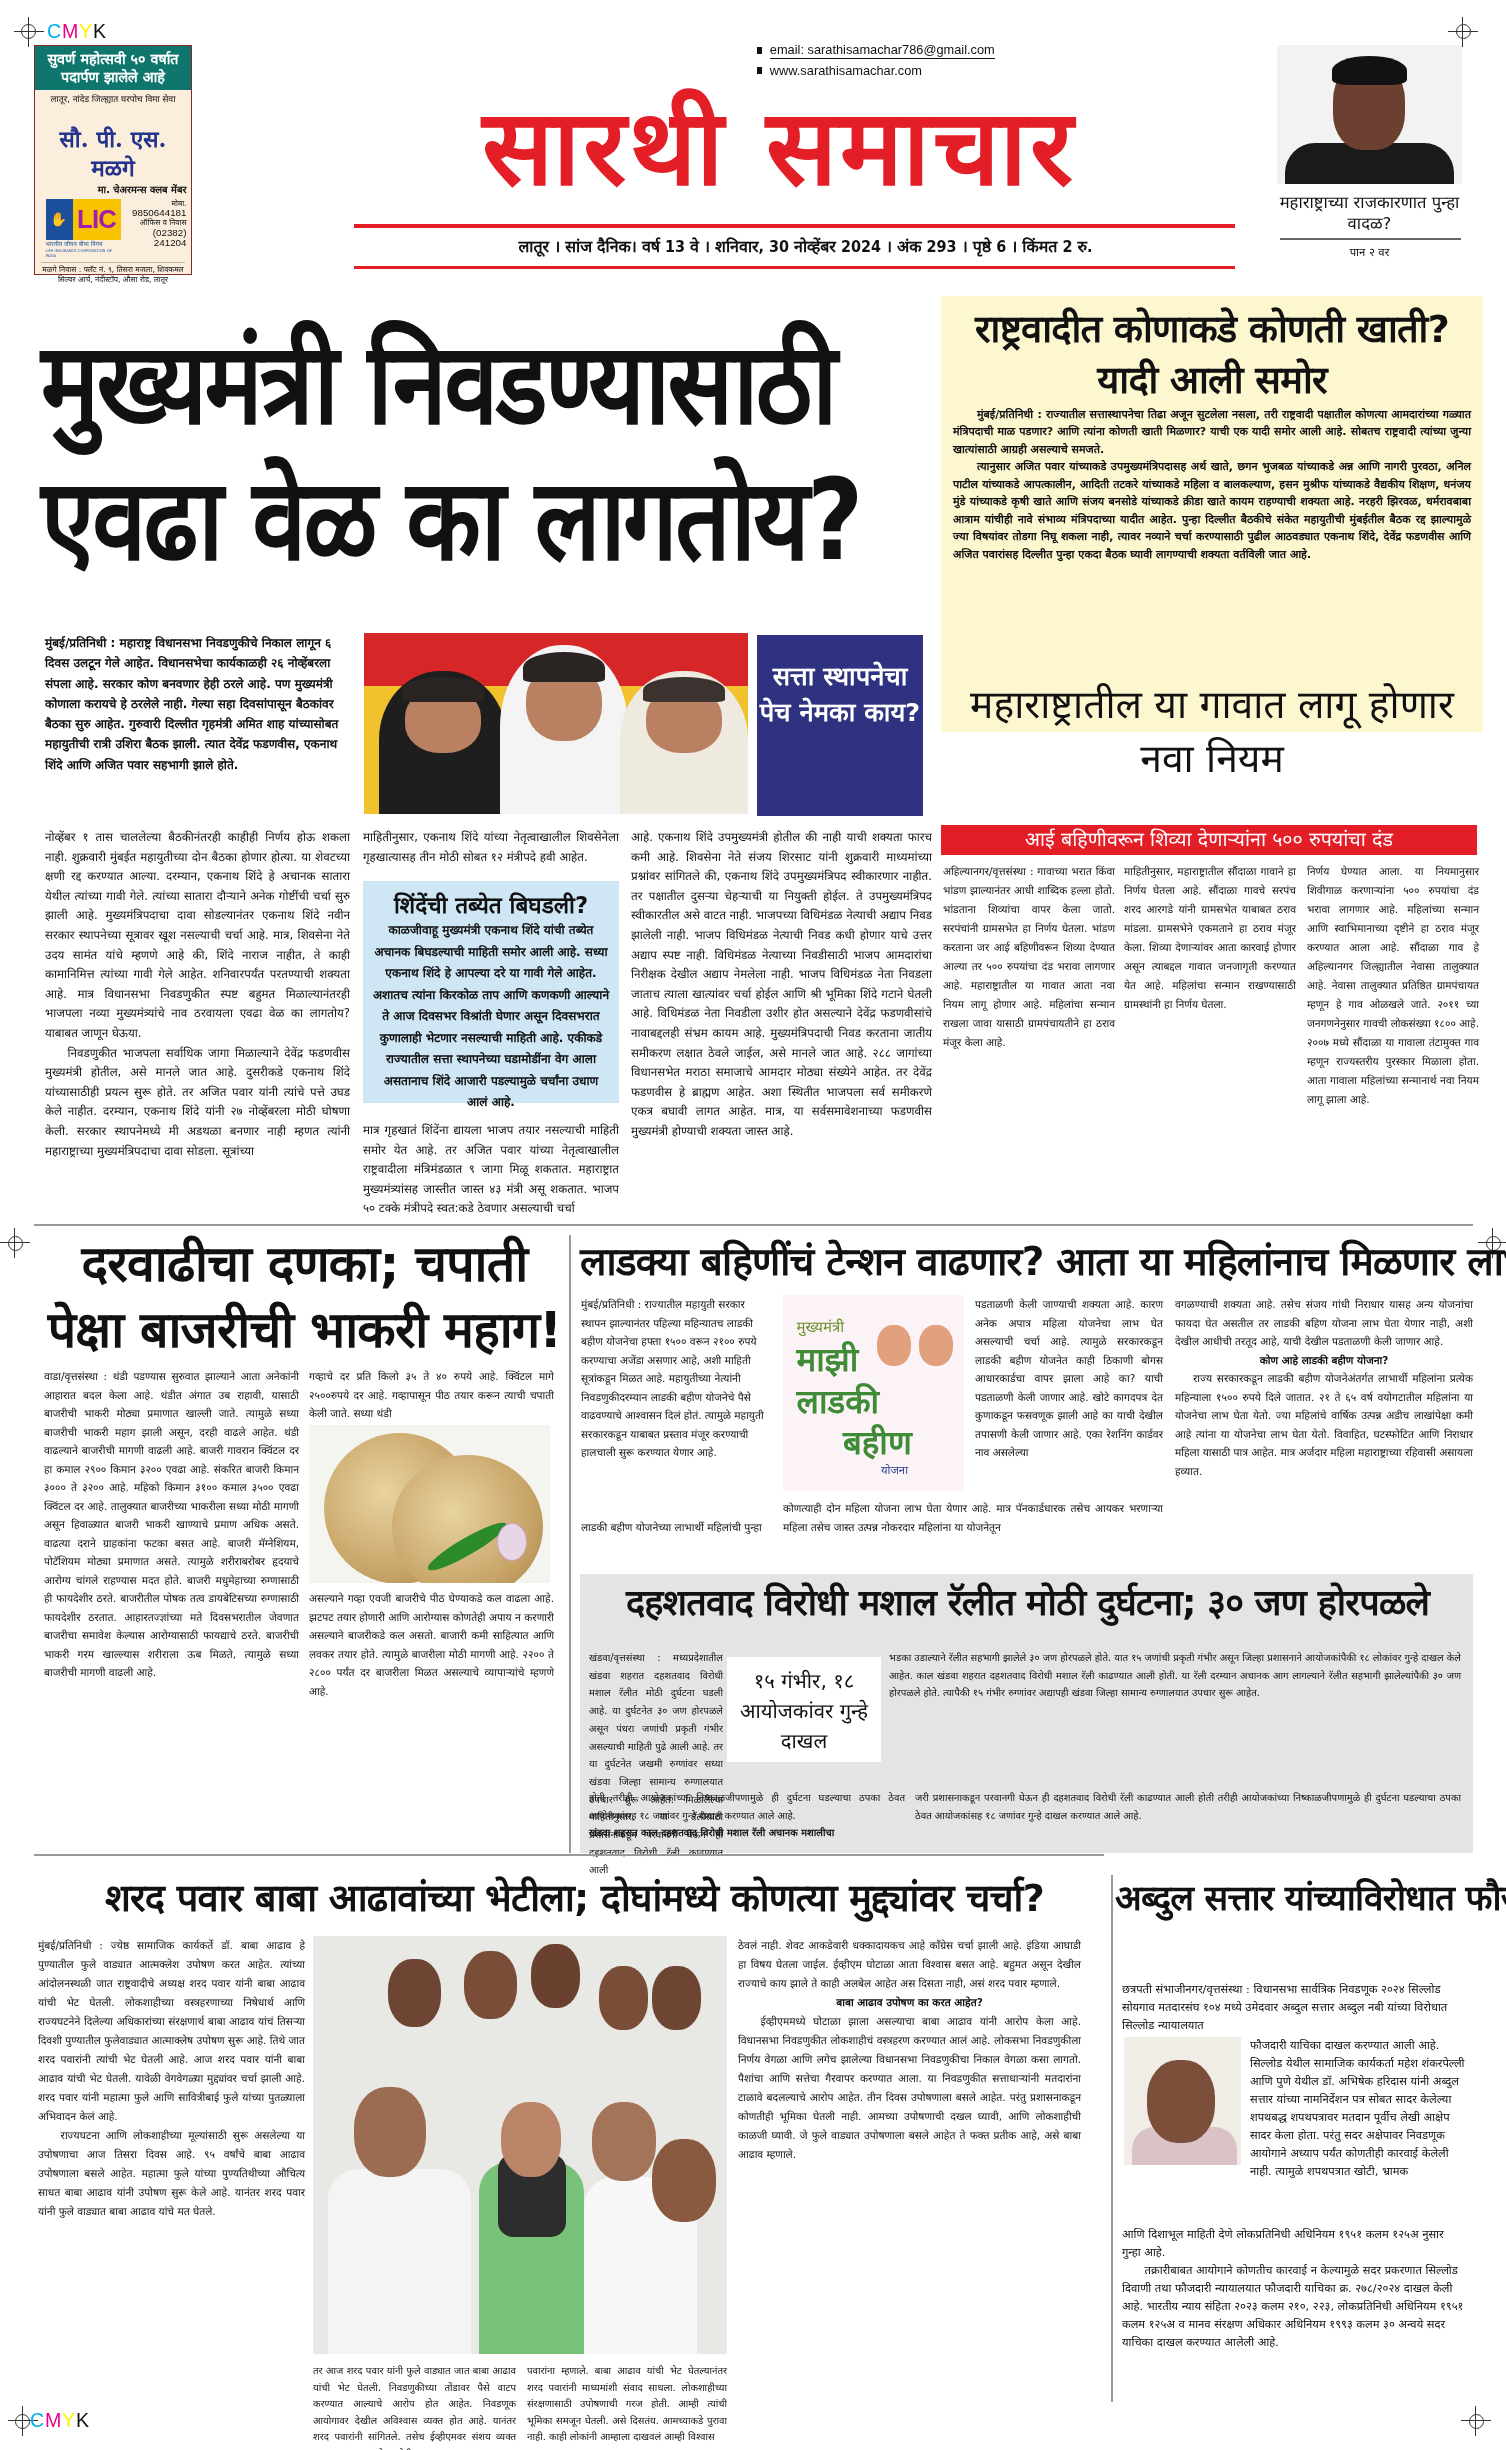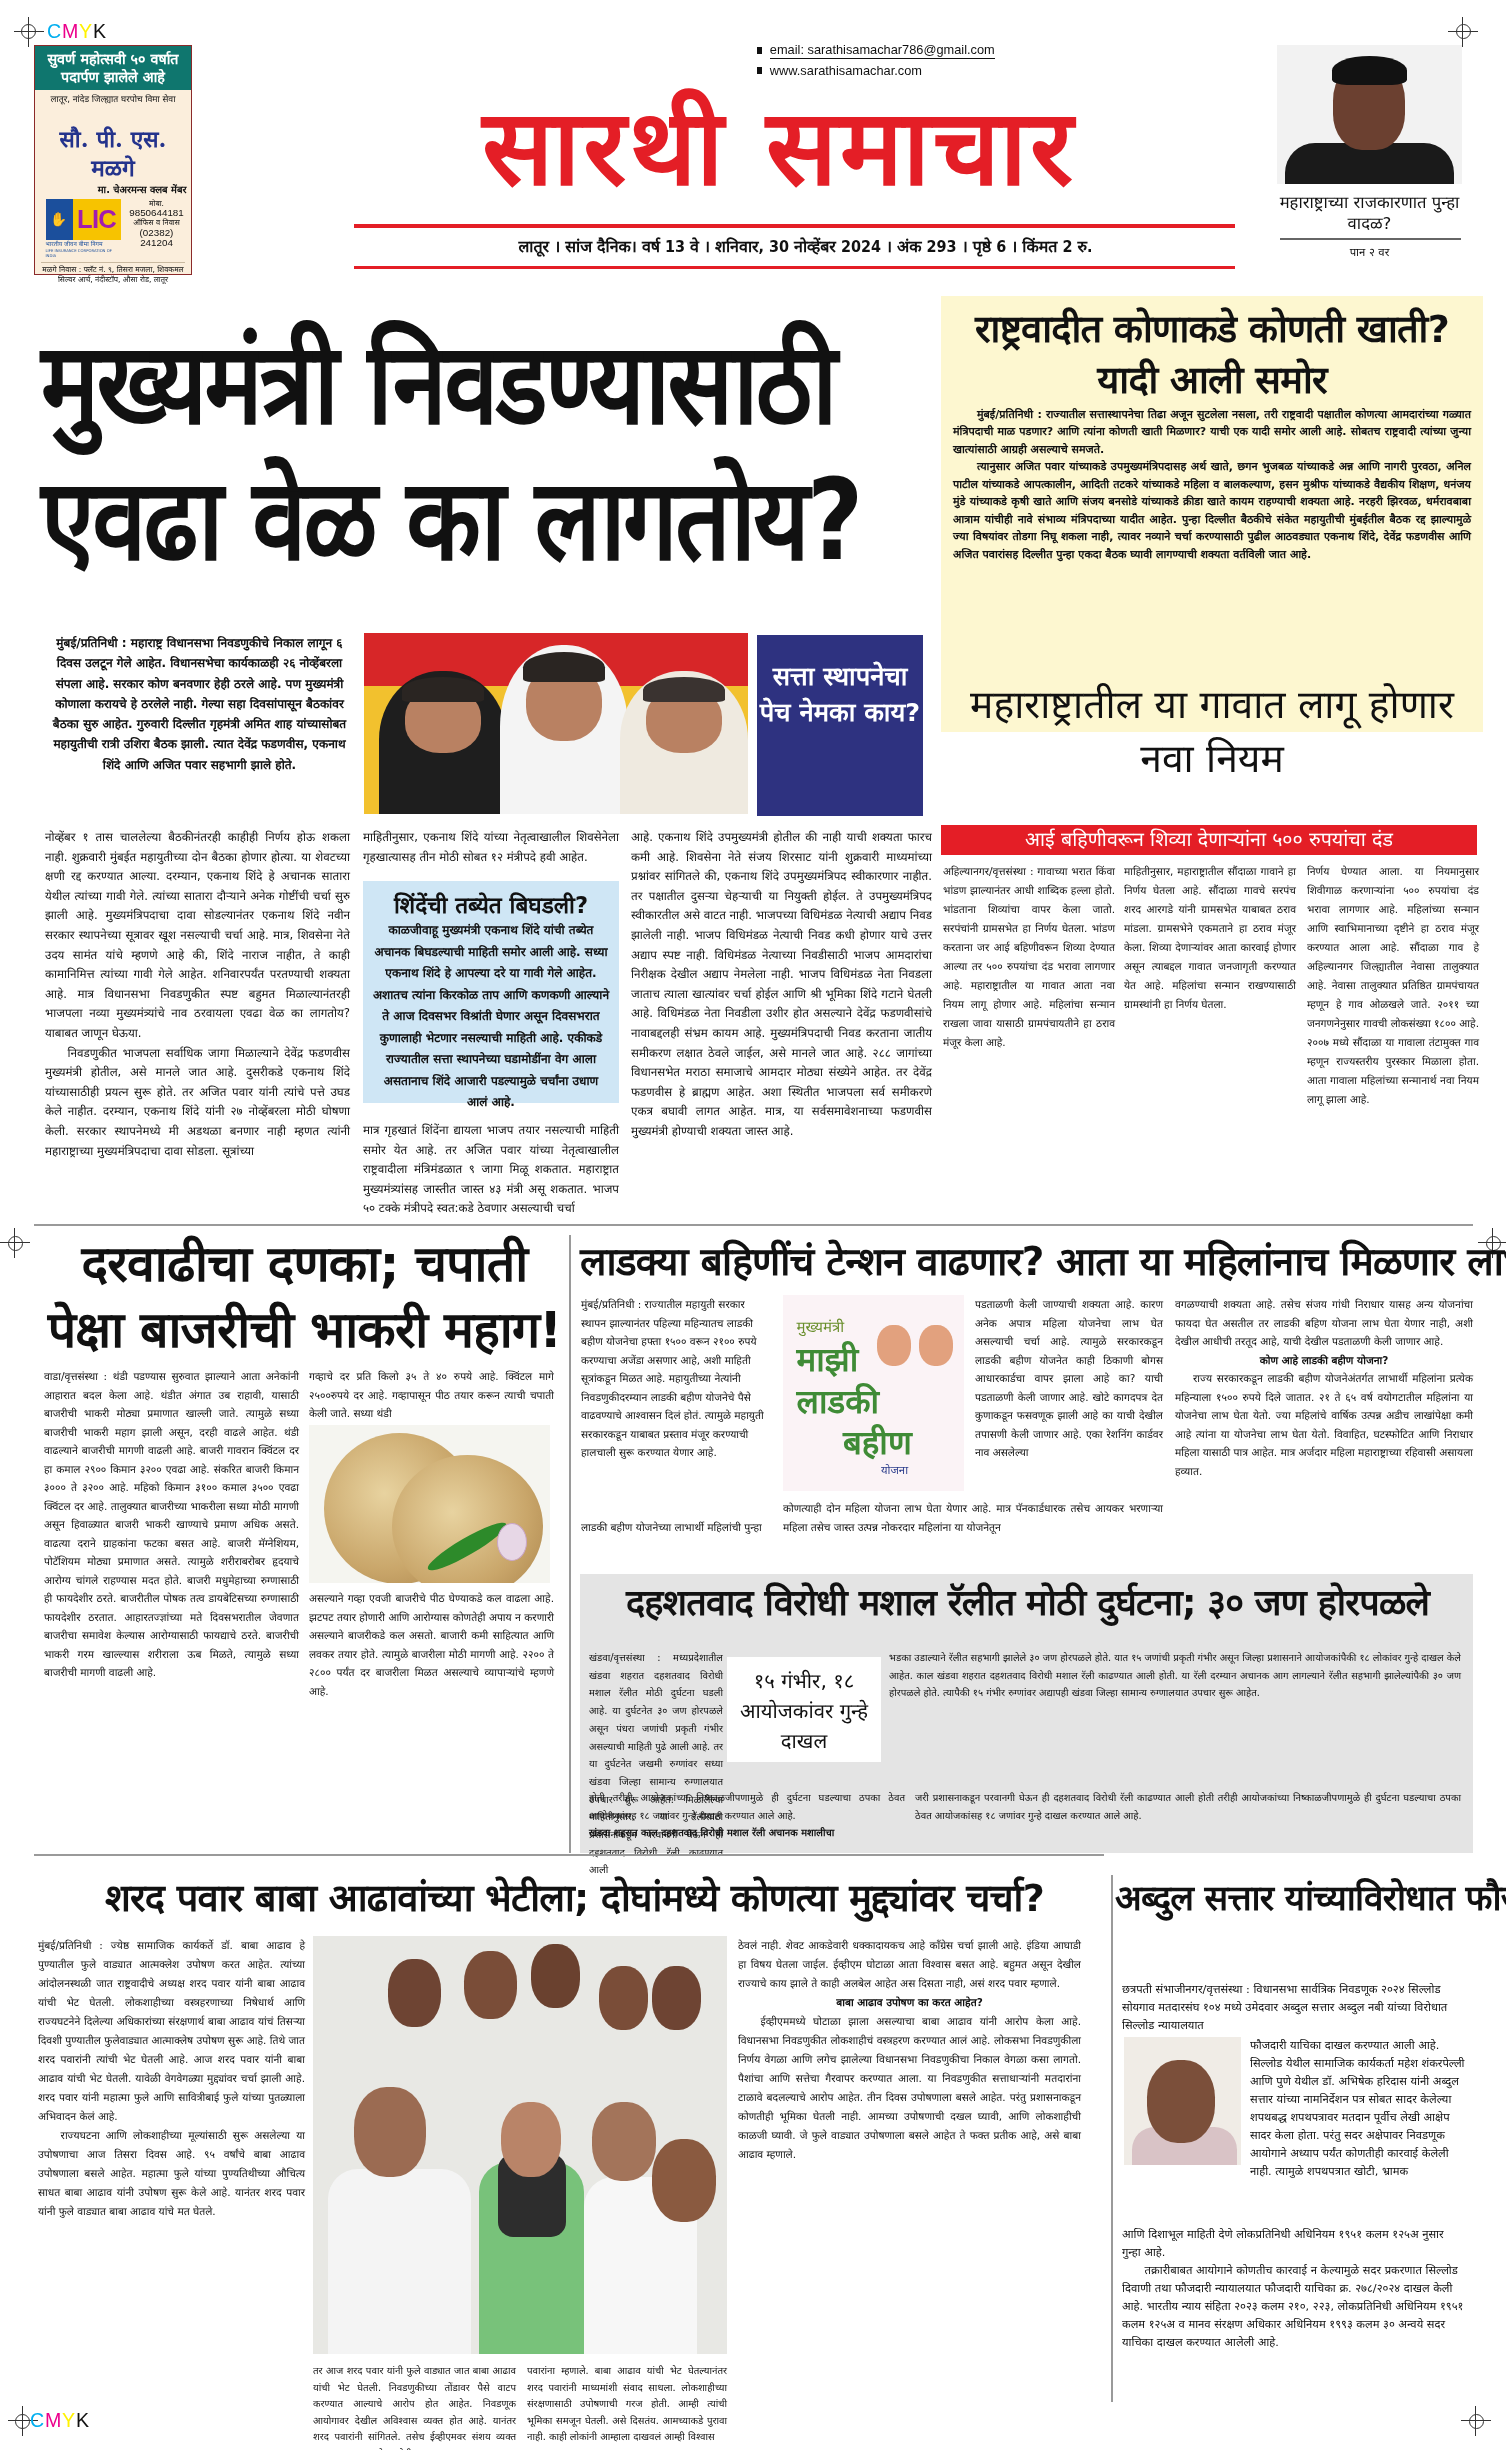--- a/index.html
+++ b/index.html
@@ -19,21 +19,21 @@
   .ad-sub { text-align: center; font-size: 8.7px; margin-top: 3px; }
   .ad-name { text-align: center; color: #24338c; font-weight: bold; font-size: 22.6px; line-height: 29px; font-family: "DejaVu Serif", serif; margin-top: 20px; }
   .ad-role { text-align: right; padding-right: 4.5px; font-size: 9.8px; font-weight: bold; }
   .ad-row { display: flex; padding: 3px 4.5px 0 10.5px; gap: 6px; }
   .lic { width: 75px; }
   .lic-logo { display: flex; height: 41px; }
   .lic-emb { width: 27px; background: #1b4f9c; color: #fff; display: flex; align-items: center; justify-content: center; font-size: 13.6px; }
   .lic-txt { flex: 1; background: #f7c300; color: #a21caf; font-family: "Liberation Sans", sans-serif; font-weight: bold; font-size: 25.6px; display: flex; align-items: center; justify-content: center; letter-spacing: -0.8px; }
   .lic-cap1 { font-size: 6px; color: #1b4f9c; }
   .lic-cap2 { font-size: 3.8px; color: #1b4f9c; }
-  .ad-contact { text-align: center; font-size: 7.5px; line-height: 9.8px; flex: 1; }
+  .ad-contact { text-align: right; font-size: 7.5px; line-height: 9.8px; flex: 1; }
   .ad-contact .ph { font-family: "Liberation Sans", sans-serif; font-size: 9.8px; }
   .ad-addr { border-top: 0.8px solid #c9b9a0; margin: 4.5px 6px 0; padding-top: 2.3px; text-align: center; font-size: 7.5px; line-height: 9.8px; }
 
   
   .contact-lines { left: 757px; top: 41px; font-family: "Liberation Sans", sans-serif; font-size: 12.8px; }
   .contact-lines div { display: flex; align-items: center; gap: 7.5px; height: 19.6px; }
   .contact-lines .bullet { width: 5.3px; height: 6.8px; background: #111; }
   .contact-lines .email { border-bottom: 1.5px solid #111; padding-bottom: 0.8px; }
   .masthead { left: 346px; top: 83px; width: 866px; height: 136px; color: #e41e26; font-family: "DejaVu Serif", serif; font-weight: bold; font-size: 105px; line-height: 128px; text-align: center; letter-spacing: 3px; }
   .rule-red { position: absolute; height: 3.8px; background: #e41e26; }
@@ -41,21 +41,21 @@
   .side-photo { left: 1277px; top: 45px; width: 185px; height: 139px; background: #f2f2f2; overflow: hidden; }
   .side-photo .head { position: absolute; left: 56px; top: 15px; width: 72px; height: 90px; background: #6b4030; border-radius: 45% 45% 40% 40%; }
   .side-photo .hair { position: absolute; left: 55px; top: 10.5px; width: 75px; height: 29px; background: #121212; border-radius: 50% 50% 20% 20%; }
   .side-photo .body { position: absolute; left: 7.5px; top: 98px; width: 169px; height: 53px; background: #1a1a1a; border-radius: 30px 30px 0 0; }
   .side-cap { left: 1277px; top: 192px; width: 185px; text-align: center; font-size: 16.6px; line-height: 21px; }
   .side-rule { left: 1280px; top: 238px; width: 181px; height: 1.5px; background: #666; }
   .side-ref { left: 1277px; top: 244px; width: 185px; text-align: center; font-size: 11.3px; }
 
   
   .lead-head { left: 41px; top: 316px; width: 889px; font-family: "DejaVu Sans", sans-serif; font-weight: bold; font-size: 113px; line-height: 136px; letter-spacing: -3px; transform: scaleX(0.86); transform-origin: left top; white-space: nowrap; }
-  .intro { left: 45px; top: 633px; width: 309px; font-size: 12px; line-height: 20.3px; text-align: center; font-weight: bold; }
+  .intro { left: 45px; top: 633px; width: 309px; font-size: 12px; line-height: 20.3px; text-align: left; font-weight: bold; }
   .leaders { left: 364px; top: 633px; width: 384px; height: 181px; background: #f2c12e; overflow: hidden; }
   .leaders .red { position: absolute; left: 0; top: 0; width: 100%; height: 53px; background: #d72628; }
   .leader { position: absolute; bottom: 0; border-radius: 48% 48% 0 0; }
   .leader .f { position: absolute; left: 20%; top: 12%; width: 60%; height: 45%; background: #b98162; border-radius: 45%; }
   .leader .h { position: absolute; left: 18%; top: 4%; width: 64%; height: 18%; background: #2a2522; border-radius: 50% 50% 10% 10%; }
   .powerbox { left: 757px; top: 635px; width: 166px; height: 181px; background: #2e3280; color: #fff; font-size: 25.6px; line-height: 36px; text-align: center; padding-top: 22.6px; font-weight: bold; }
 
   .col { position: absolute; font-size: 11.7px; line-height: 19.6px; text-align: justify; }
   .sidebar-box { left: 363px; top: 881px; width: 256px; height: 222px; background: #cfe6f5; padding: 9px 9px; }
   .sidebar-box h3 { font-size: 22.6px; text-align: center; line-height: 30px; }

